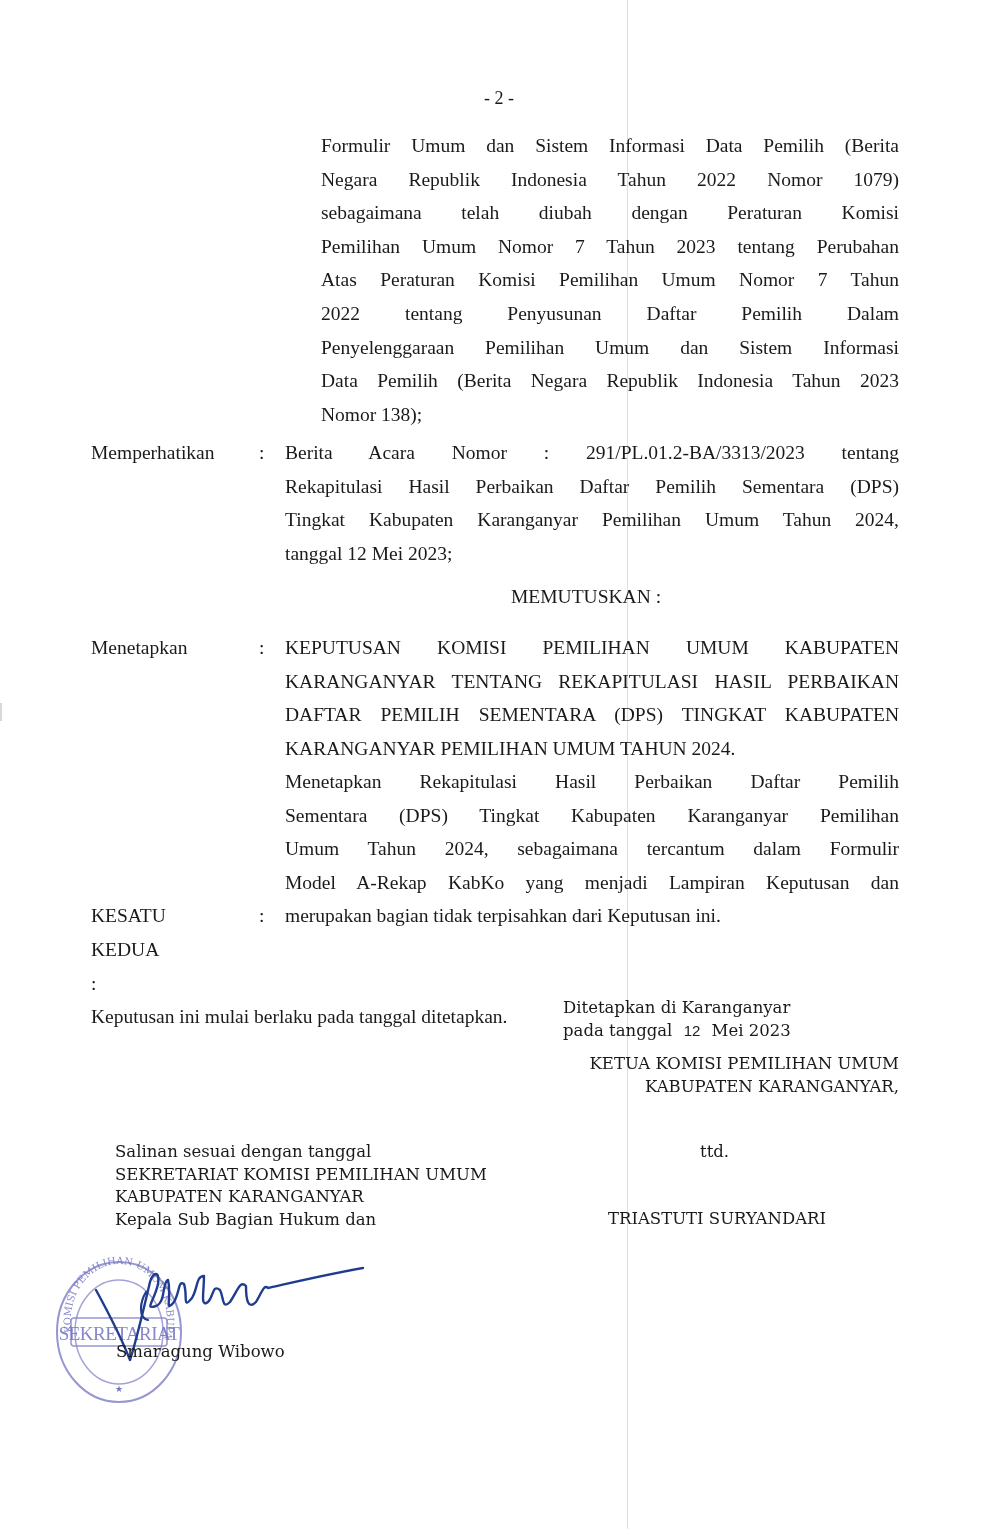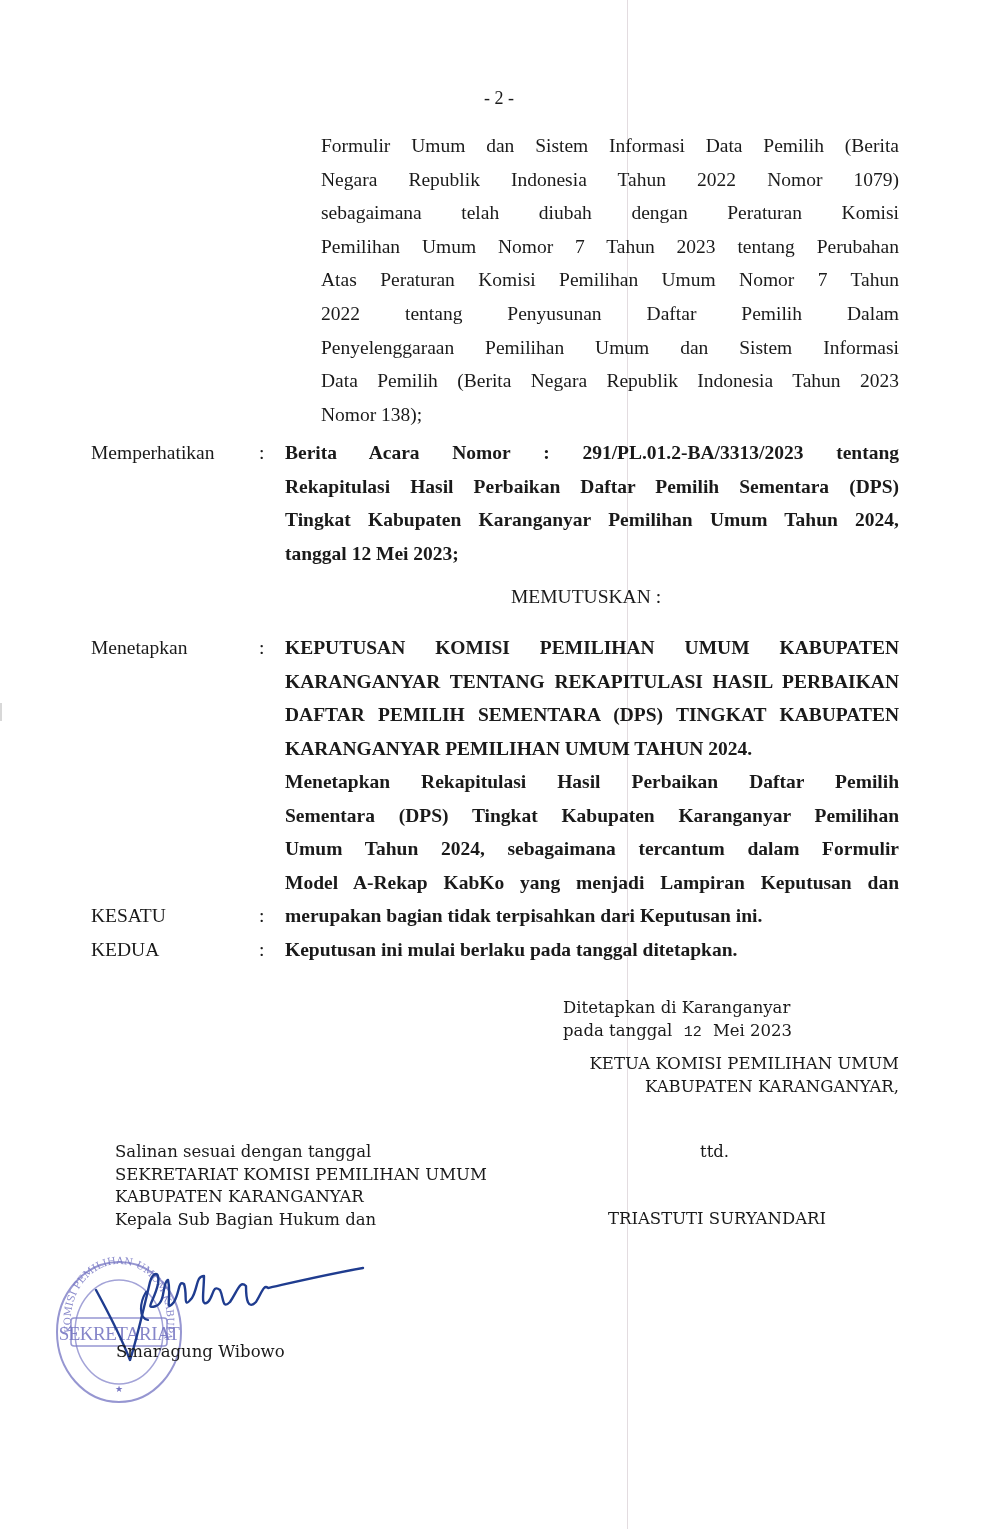--- a/index.html
+++ b/index.html
@@ -67,21 +67,20 @@
     .row-content {
       width: 614px;
       line-height: 33.6px;
     }
     .line {
       display: block;
       height: 33.6px;
       white-space: nowrap;
       text-align: justify;
       text-align-last: justify;
-      font-weight: bold;
     }
     .line.last { text-align-last: left; }
     .row-label, .row-colon { line-height: 33.6px; }
     .decide {
       position: absolute;
       left: 511px;
       top: 580px;
       line-height: 33px;
     }
     .place-date {
@@ -194,33 +193,33 @@
   <div class="row-colon">:</div>
   <div class="row-content">
     <span class="line">Menetapkan Rekapitulasi Hasil Perbaikan Daftar Pemilih</span>
     <span class="line">Sementara (DPS) Tingkat Kabupaten Karanganyar Pemilihan</span>
     <span class="line">Umum Tahun 2024, sebagaimana tercantum dalam Formulir</span>
     <span class="line">Model A-Rekap KabKo yang menjadi Lampiran Keputusan dan</span>
     <span class="line last">merupakan bagian tidak terpisahkan dari Keputusan ini.</span>
   </div>
 </div>
 
-<div class="row serif-body" style="top:933px;">
+<div class="row serif-body" style="top:933px;flex-direction:column;">
   <div class="row-label">KEDUA</div>
   <div class="row-colon">:</div>
   <div class="row-content">
     <span class="line last">Keputusan ini mulai berlaku pada tanggal ditetapkan.</span>
   </div>
 </div>
 
 <div class="place-date bookman">
   <div>Ditetapkan di Karanganyar</div>
   <div>
     <span>pada tanggal</span>
-    <span style="font-family:Liberation Mono, monospace; font-size:15px; margin:16px 6px;">12</span>
+    <span style="font-family:Liberation Sans, sans-serif; font-size:15px; margin:16px 6px;">12</span>
     <span>Mei 2023</span>
   </div>
 </div>
 
 <div class="chair-title bookman">
   <div>KETUA KOMISI PEMILIHAN UMUM</div>
   <div>KABUPATEN KARANGANYAR,</div>
 </div>
 
 <div class="ttd bookman">ttd.</div>

